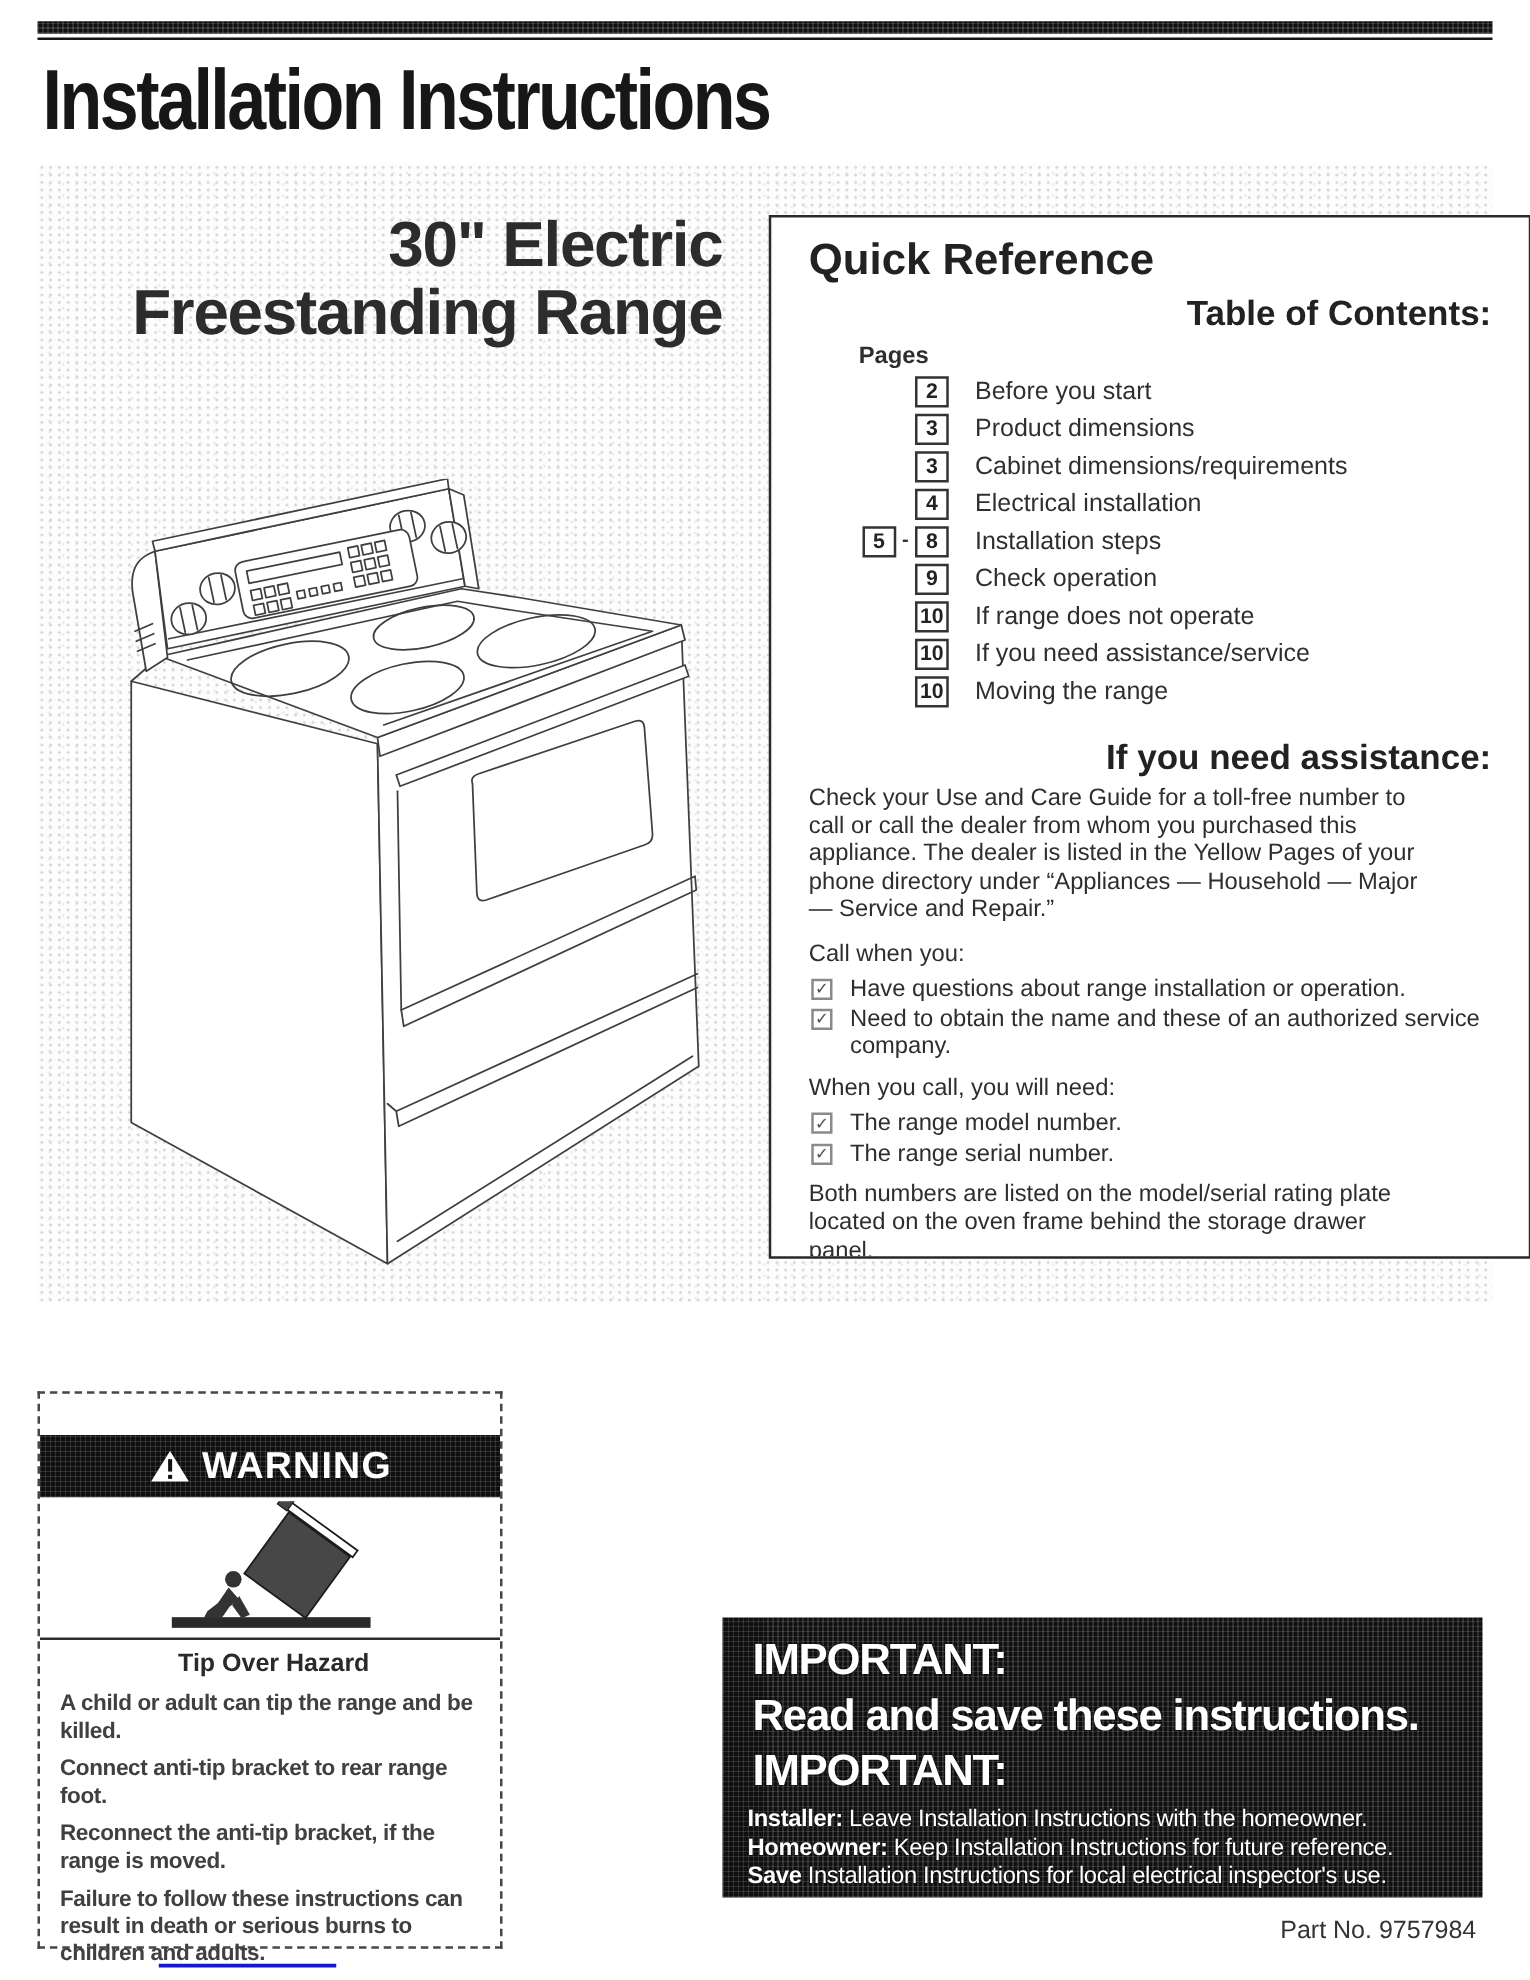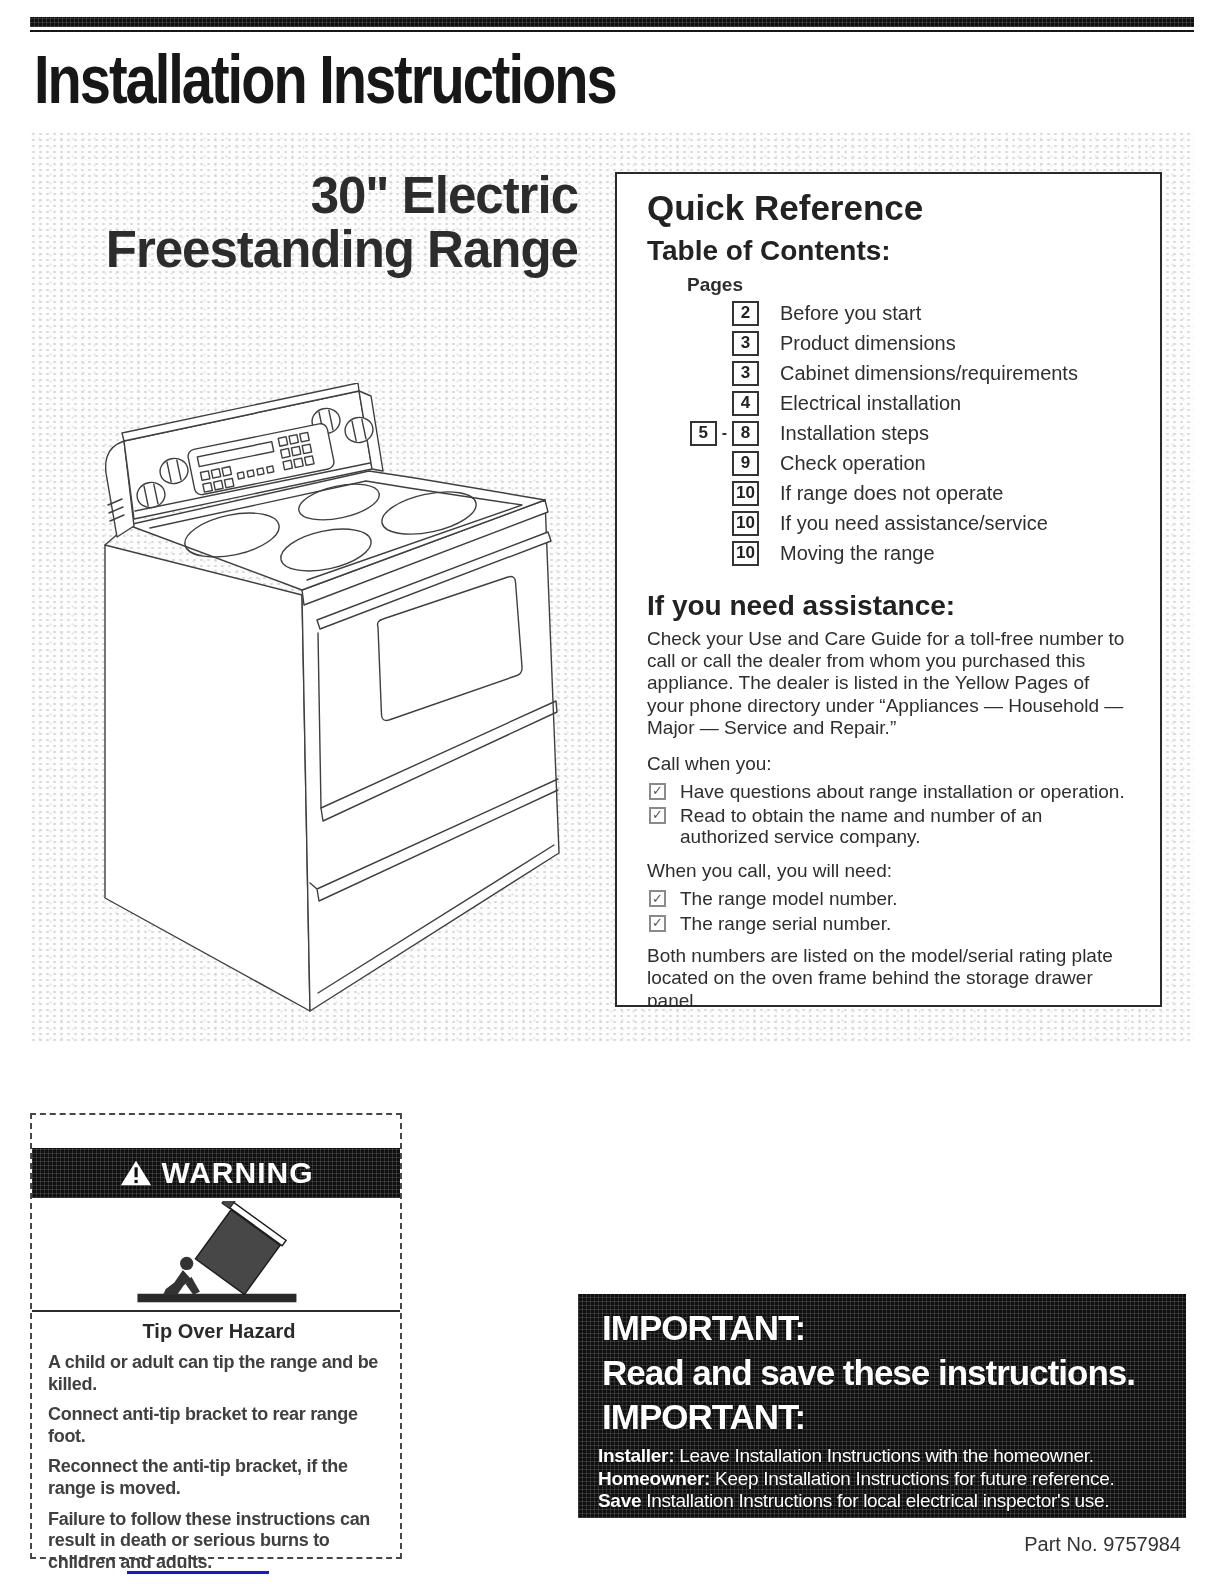--- a/index.html
+++ b/index.html
@@ -21,24 +21,24 @@
 
   .page-title{position:absolute;left:34px;top:40px;margin:0;font-size:56px;font-weight:bold;
       letter-spacing:-2px;color:#171717;transform:scaleY(1.22);transform-origin:top left;white-space:nowrap;}
 
   .product-title{position:absolute;left:0;top:38px;width:548px;text-align:right;
       font-size:51px;font-weight:bold;line-height:1.06;letter-spacing:-1px;color:#2c2c2c;}
 
   .range-art{position:absolute;left:42px;top:252px;width:522px;height:652px;}
 
   
-  .qr-box{position:absolute;left:585px;top:41px;width:547px;height:835px;background:#fff;
+  .qr-box{position:absolute;left:585px;top:41px;width:610px;height:835px;background:#fff;
       border:2px solid #2a2a2a;box-sizing:border-box;padding:16px 30px 0 30px;overflow:hidden;}
   .qr-h2{margin:0;font-size:35px;font-weight:bold;line-height:1.05;color:#222;}
-  .qr-h3{margin:9px 0 0 0;font-size:28px;font-weight:bold;line-height:1.05;color:#222;}
+  .qr-h3{margin:9px 0 0 0;font-size:28px;font-weight:bold;line-height:1.05;color:#222;text-align:right;}
   .qr-h3.assist{margin-top:23px;}
   .pages-label{margin:9px 0 2px 40px;font-size:19px;font-weight:bold;color:#2e2e2e;}
   .toc-row{display:flex;align-items:center;height:30px;}
   .toc-num{width:112px;display:flex;justify-content:flex-end;align-items:center;gap:5px;}
   .num-box{display:inline-flex;align-items:center;justify-content:center;width:27px;height:25px;
       border:2px solid #333;box-sizing:border-box;font-size:17px;font-weight:bold;color:#222;background:#fff;}
   .range-sep{font-weight:bold;color:#333;}
   .toc-label{margin-left:21px;font-size:20px;color:#2f2f2f;}
   .qr-p{margin:7px 0 0 0;font-size:19px;line-height:1.18;color:#2e2e2e;max-width:487px;}
   .call-label{margin:13px 0 0 0;font-size:19px;color:#2e2e2e;}
@@ -234,21 +234,21 @@
       <h3 class="qr-h3 assist">If you need assistance:</h3>
       <p class="qr-p">Check your Use and Care Guide for a toll-free number to call or call the dealer from whom you purchased this appliance. The dealer is listed in the Yellow Pages of your phone directory under “Appliances — Household — Major — Service and Repair.”</p>
       <p class="call-label">Call when you:</p>
 
       <div class="check-row">
         <span class="checkbox">✓</span>
         <span>Have questions about range installation or operation.</span>
       </div>
       <div class="check-row">
         <span class="checkbox">✓</span>
-        <span>Read to obtain the name and number of an authorized service company.</span>
+        <span>Need to obtain the name and these of an authorized service company.</span>
       </div>
 
       <p class="call-label">When you call, you will need:</p>
 
       <div class="check-row">
         <span class="checkbox">✓</span>
         <span>The range model number.</span>
       </div>
       <div class="check-row">
         <span class="checkbox">✓</span>

